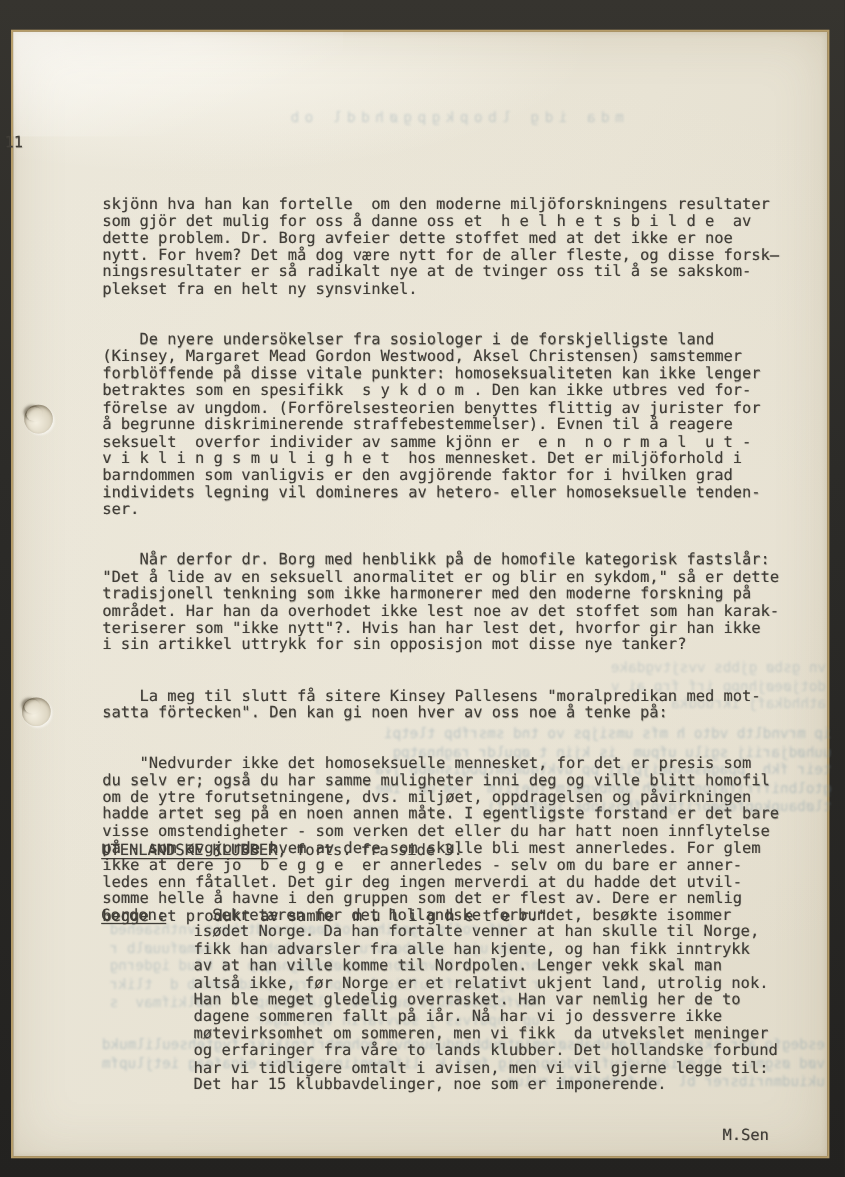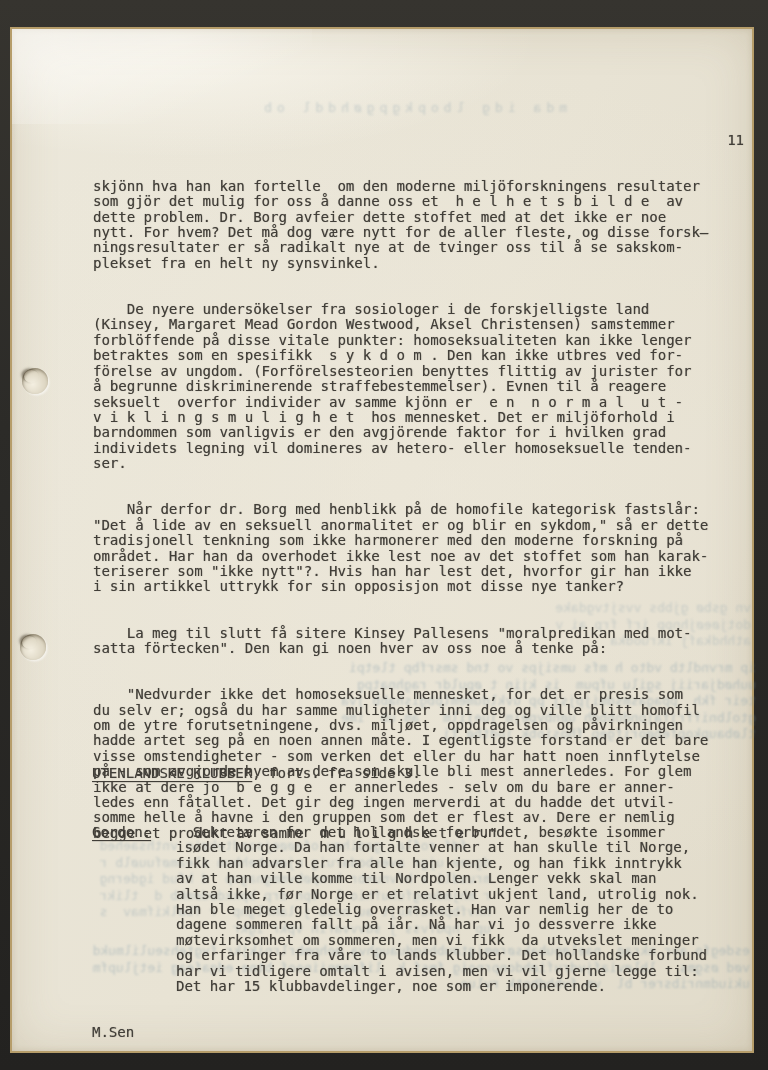--- a/index.html
+++ b/index.html
@@ -36,23 +36,22 @@
     font-size: 14px;
     line-height: 15.4px;
     color: #413e38;
     white-space: pre-wrap;
     text-shadow: 0.3px 0.3px 0.7px rgba(62,58,52,0.55);
     z-index: 2;
   }
   .page-number {
     position: absolute;
     top: 94px; left: 0; width: 100%;
-    text-align: right;
+    text-align: left;
     transform: translateX(-8px);
-    margin-top: 10px;
   }
   .body-text {
     position: absolute;
     left: 54px; top: 119px;
     width: 678px;
     margin-left: 27px;
   }
   .body-text p { margin: 0; }
   .attribution { margin-left: 440px; }
   .section {
@@ -61,21 +60,21 @@
     width: 655px;
   }
   .u {
     text-decoration: underline;
     text-underline-offset: 2.5px;
     text-decoration-thickness: 1.4px;
   }
   .entry { display: flex; margin-top: 13px; }
   .entry-label { flex: 0 0 84px; align-self: flex-start; }
   .entry-text { flex: 1; }
-  .signature { padding-right: 48px; }
+  .signature { text-align: right; padding-right: 48px; }
   .punch {
     position: absolute;
     width: 26px; height: 26px;
     border-radius: 50%;
     background: radial-gradient(circle at 42% 62%, #f4efe1 0%, #ded7c4 55%, #c6bda5 100%);
     box-shadow: inset 1px 2px 3px rgba(82,70,48,0.5), 1.5px 1.5px 2px rgba(255,255,255,0.55);
     z-index: 3;
   }
   .punch::before {
     content: "";

